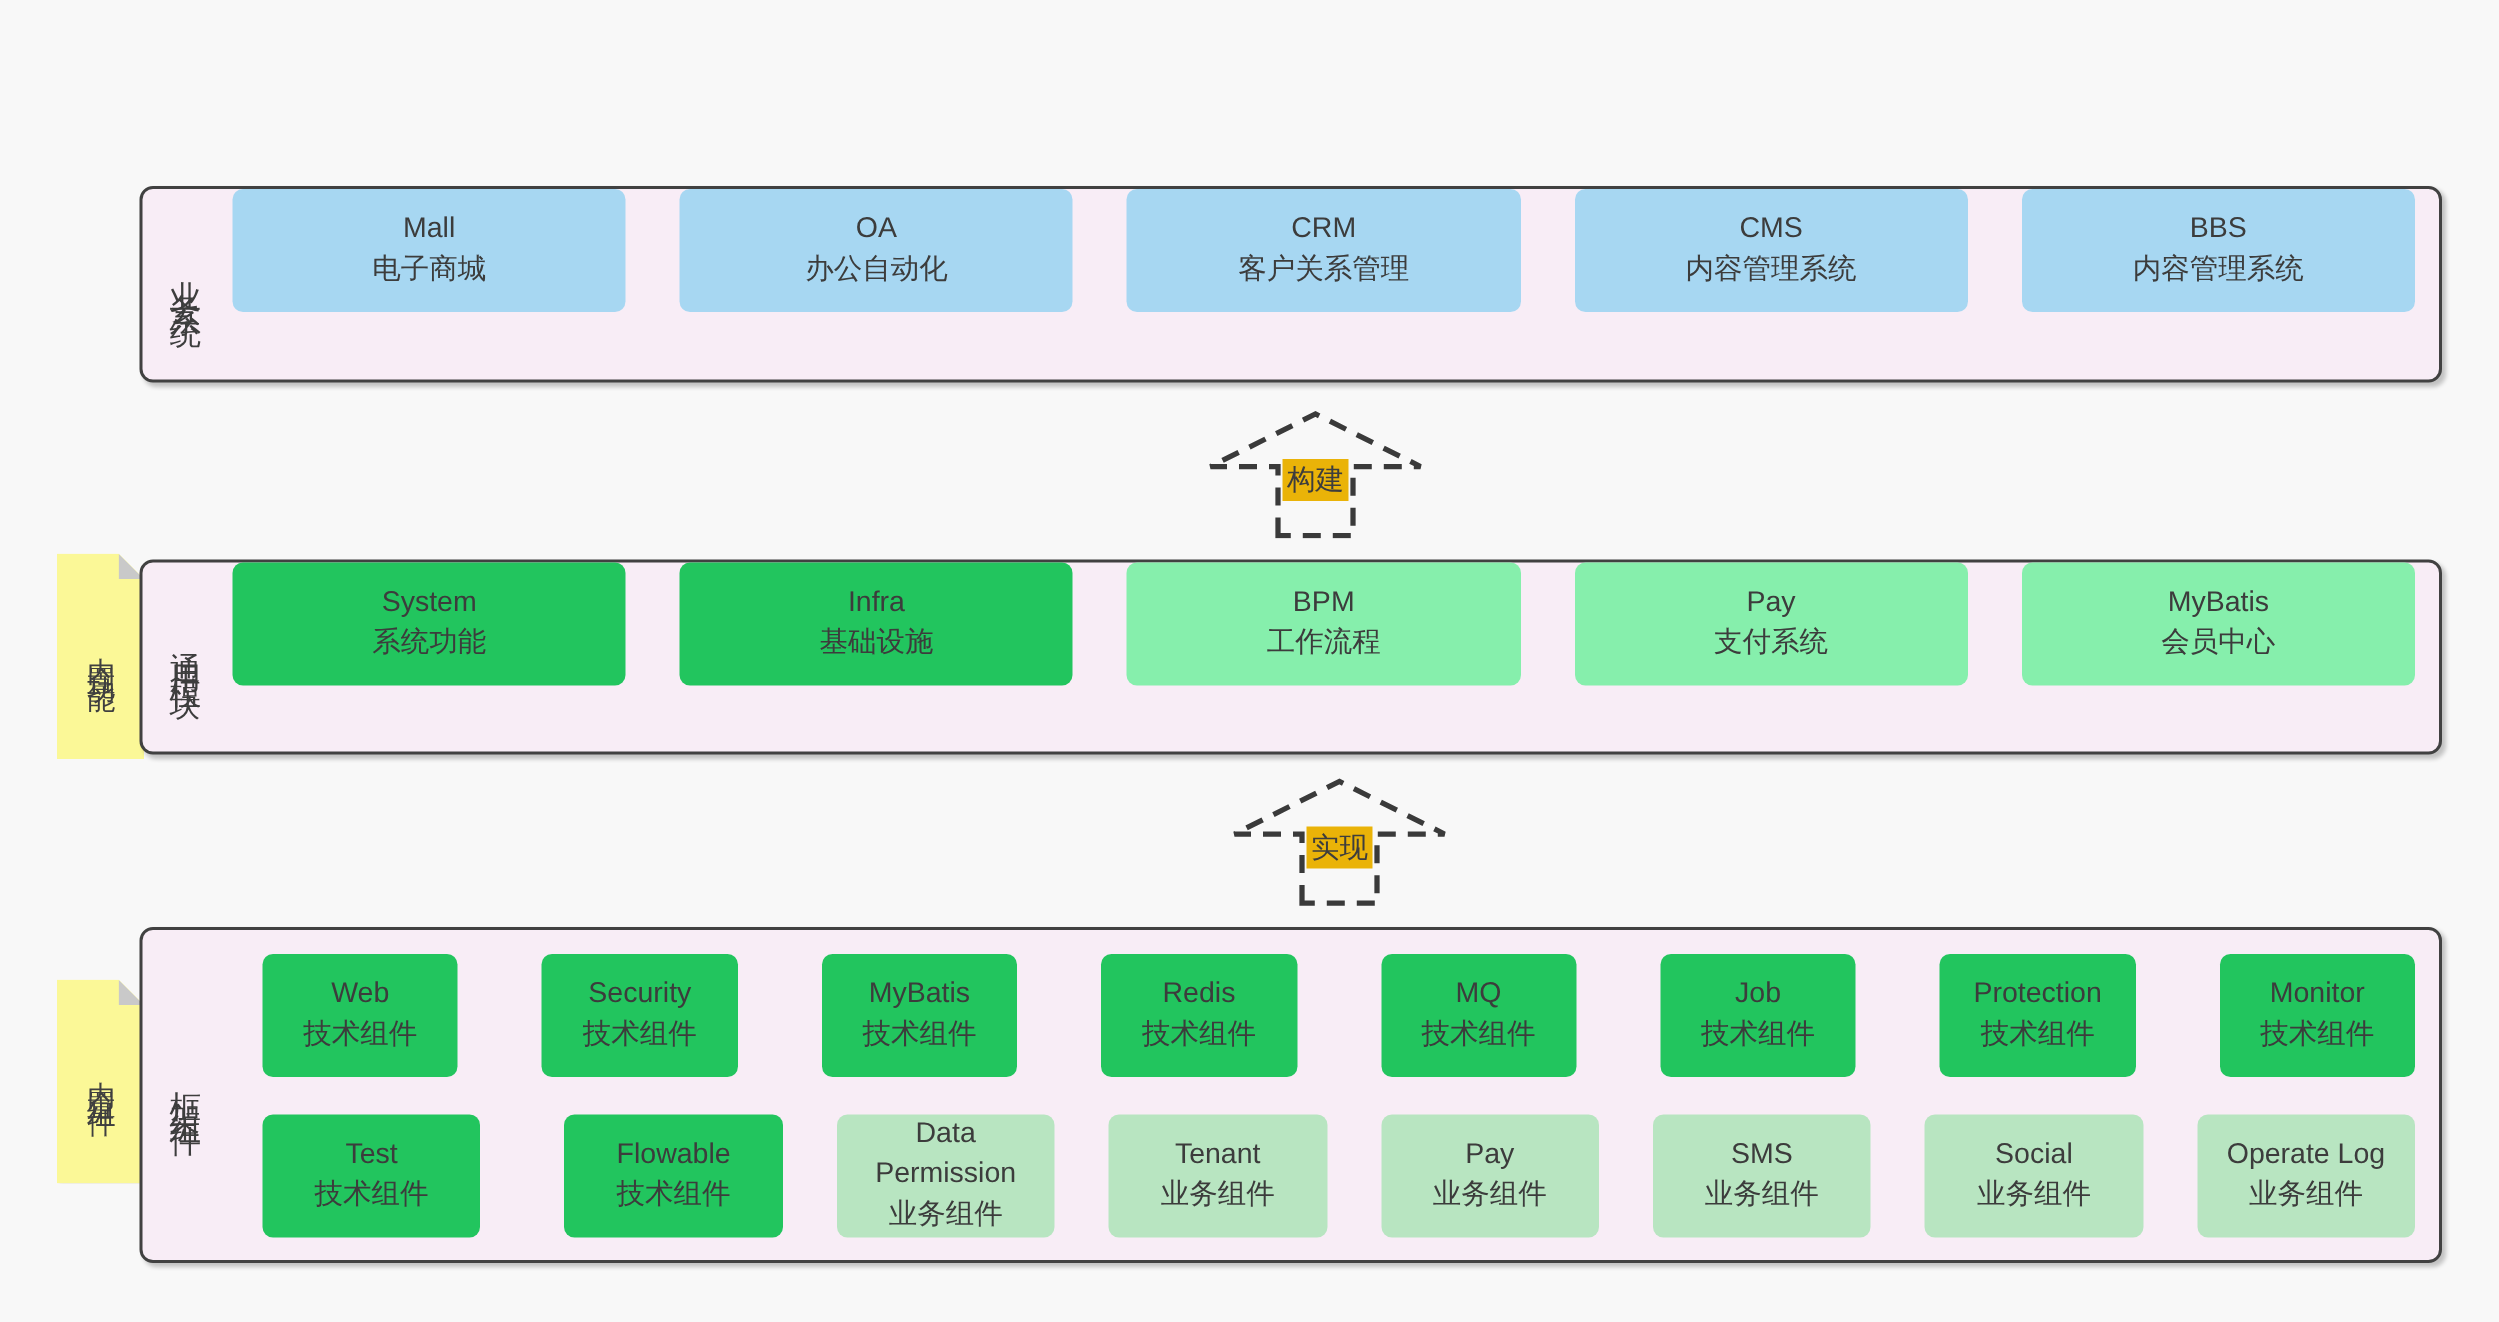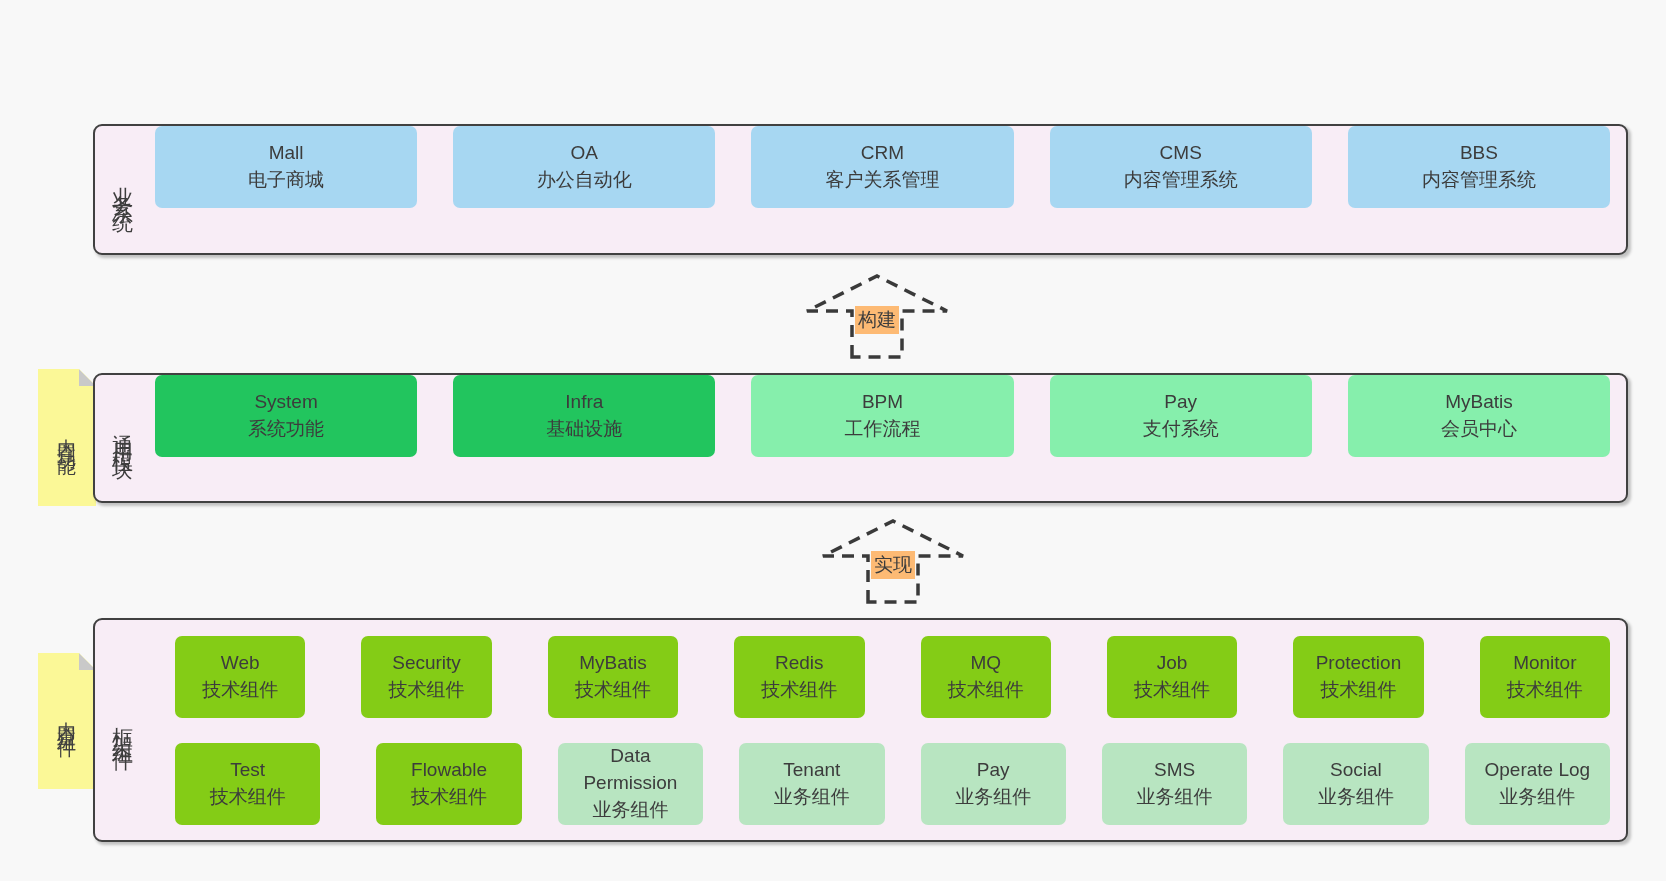--- a/index.html
+++ b/index.html
@@ -25,32 +25,32 @@
   .boxes{flex:1;display:flex;align-items:flex-start;gap:36px;padding:0 16px 0 4px;}
   .box{
     flex:1;height:82px;border-radius:7px;
     display:flex;flex-direction:column;align-items:center;justify-content:center;
     font-size:19px;line-height:1.42;text-align:center;color:#3c3c3c;
     padding:0 6px;box-sizing:border-box;
   }
   .blue{background:#a7d7f2;}
   .red{background:#22c55e;}
   .pink{background:#86efac;}
-  .gdark{background:#84cc16;margin-left:20px;}
+  .gdark{background:#22c55e;margin-left:20px;}
   .glight{background:#b8e5c1;}
   .boxes-grid{flex:1;display:flex;flex-direction:column;justify-content:center;gap:25px;padding:0 16px 0 4px;}
   .grid-row{display:flex;gap:36px;}
   [data-name="box-data-permission"] .en{max-width:118px;}
   .arrow{position:absolute;width:146px;height:86px;z-index:3;}
   .arrow-1{left:804px;top:273px;}
   .arrow-2{left:820px;top:518px;}
   .arrow svg{position:absolute;left:0;top:0;}
   .arrow-label{
     position:absolute;left:50%;top:33px;transform:translateX(-50%);
-    background:#fdba74;padding:1px 3px;font-size:19px;color:#3d3d3d;white-space:nowrap;
+    background:#eab308;padding:1px 3px;font-size:19px;color:#3d3d3d;white-space:nowrap;
   }
   .sticky{
     position:absolute;left:38px;width:58px;background:#fbf897;z-index:1;
     box-shadow:2px 2px 2px rgba(0,0,0,0.18);
     clip-path:polygon(0 0,calc(100% - 17px) 0,100% 17px,100% 100%,0 100%);
     display:flex;align-items:center;justify-content:center;
   }
   .sticky-mid{top:369px;height:137px;}
   .sticky-bottom{top:653px;height:136px;}
   .sticky .fold{

